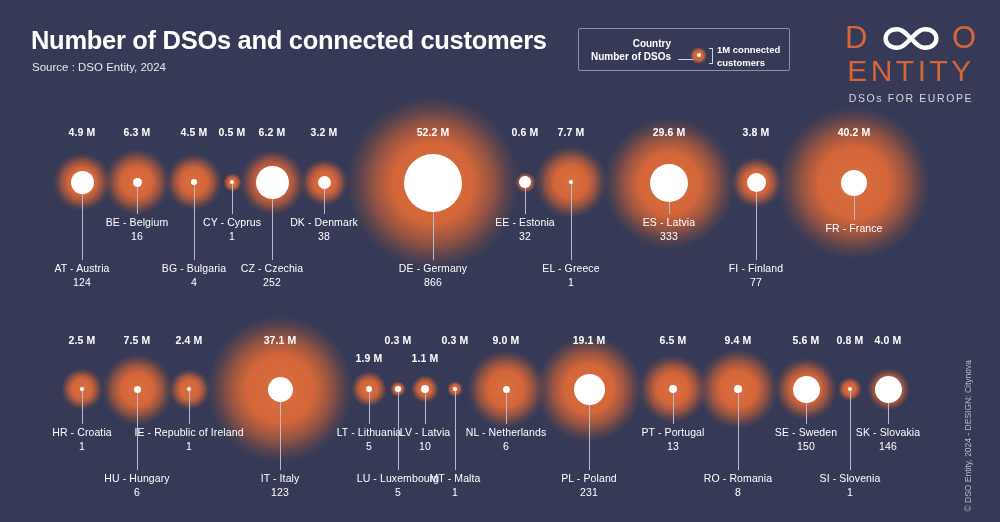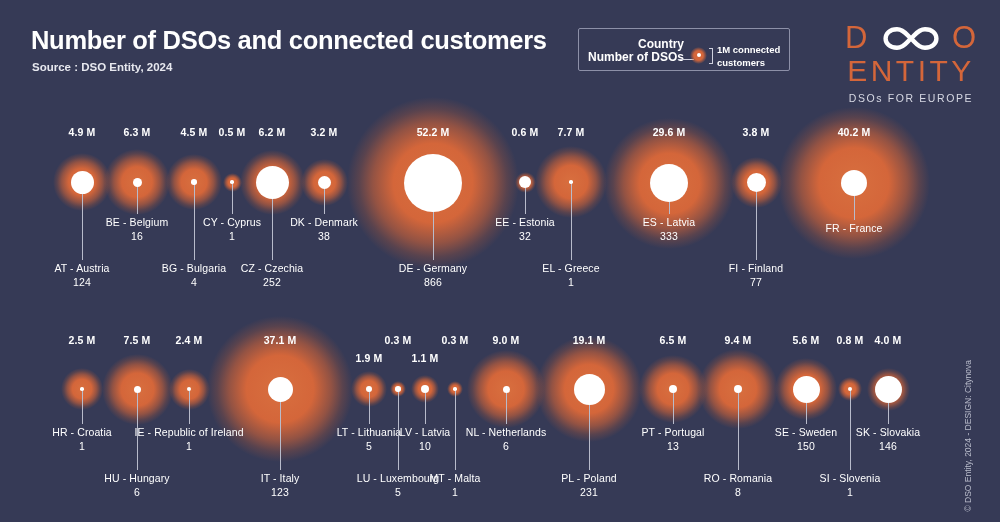--- a/index.html
+++ b/index.html
@@ -12,31 +12,31 @@
   }
 
   
   #title {
     position:absolute; left:31px; top:26px;
     font-size:25.5px; font-weight:bold; letter-spacing:-0.3px;
     color:#ffffff;
   }
   #source {
     position:absolute; left:32px; top:61px;
-    font-size:11.5px; color:#e7e8ef; font-weight:700;
+    font-size:11.5px; color:#e7e8ef; font-weight:400;
   }
 
   
   #legend {
     position:absolute; left:578px; top:28px; width:212px; height:43px;
     border:1px solid #8d90a8; border-radius:2px;
   }
   #legend-left {
-    position:absolute; right:105px; top:9px; text-align:right;
-    font-size:12px; font-weight:bold; line-height:12.5px; color:#ffffff;
+    position:absolute; right:118px; top:9px; text-align:right;
+    font-size:10px; font-weight:bold; line-height:12.5px; color:#ffffff;
     white-space:nowrap;
   }
   #legend-connector {
     position:absolute; left:99px; top:29.5px; width:16px; height:1px;
     background:#cfd1de;
   }
   #legend-bubble {
     position:absolute; left:111px; top:18px; width:17px; height:17px;
     border-radius:50%;
     background:radial-gradient(circle closest-side,#d4663a 55%,rgba(212,102,58,0) 100%);

